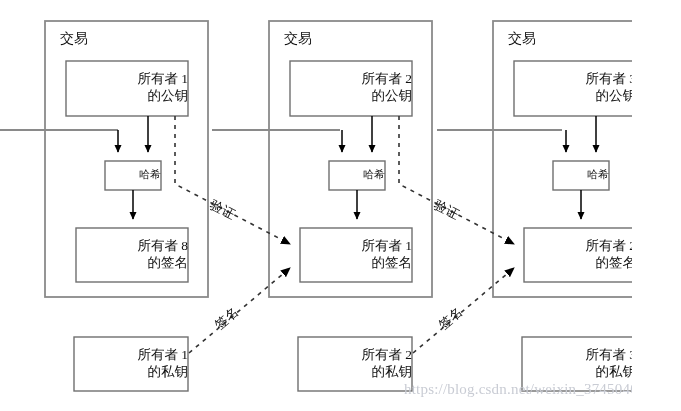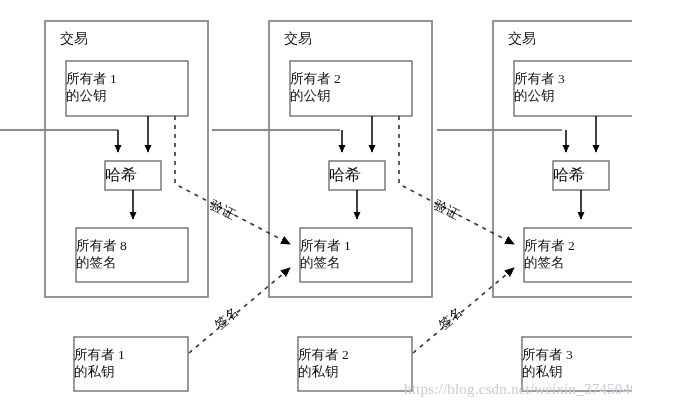--- a/index.html
+++ b/index.html
@@ -17,33 +17,33 @@
   }
   #svg-layer {
     position: absolute;
     left: 0;
     top: 0;
     width: 681px;
     height: 411px;
   }
   .label {
     position: absolute;
-    text-align: left;
+    text-align: right;
     color: #111111;
     font-size: 13.5px;
     line-height: 17px;
     white-space: pre;
     pointer-events: none;
   }
   .tx-title {
     font-size: 14px;
     text-align: left;
   }
   .hash-label {
-    font-size: 16px;
+    font-size: 11px;
   }
   .edge-label {
     position: absolute;
     font-size: 13px;
     color: #111111;
     white-space: nowrap;
     transform-origin: 0 0;
   }
   .watermark {
     position: absolute;

